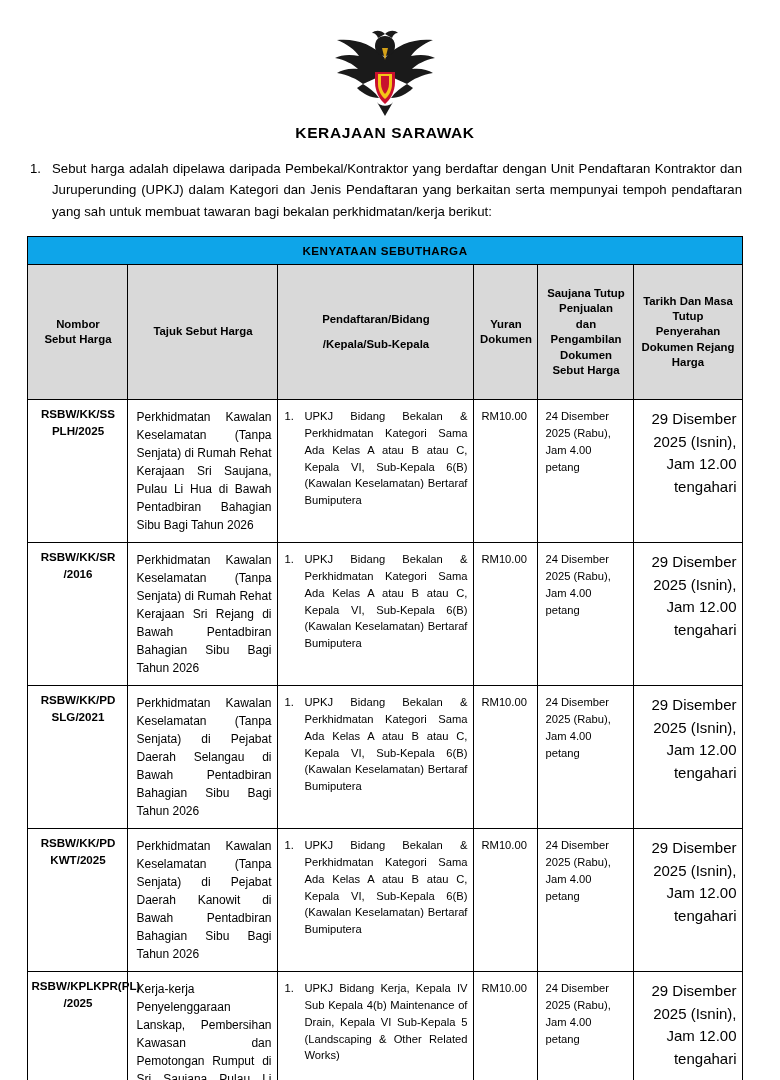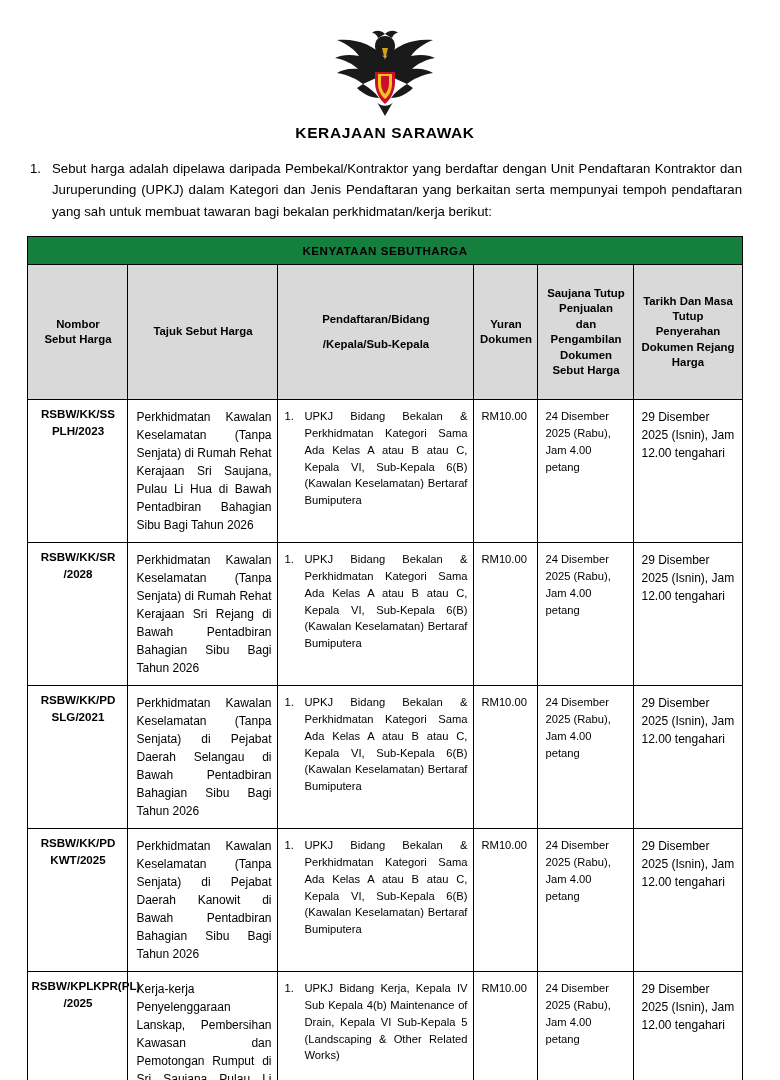--- a/index.html
+++ b/index.html
@@ -70,21 +70,21 @@
     border-collapse: collapse;
     width: 714px;
     margin: 0 auto;
     table-layout: fixed;
   }
   table.quote th, table.quote td {
     border: 1px solid #000000;
     vertical-align: top;
   }
   .banner {
-    background: #15803d;
+    background: #0ea5e9;
     text-align: center;
     font-weight: bold;
     font-size: 11.6px;
     letter-spacing: 0.5px;
     padding: 7px 4px;
   }
   thead th.hdr {
     background: #d9d9d9;
     text-align: center;
     font-weight: bold;
@@ -130,23 +130,24 @@
     font-size: 11.2px;
     padding: 8px 4px 8px 7px;
     line-height: 1.5;
   }
   td.c-close {
     font-size: 11.2px;
     padding: 8px 5px 8px 7px;
     line-height: 1.5;
   }
   td.c-submit {
-    font-size: 12px;
+    font-size: 15px;
     padding: 8px 5px 8px 7px;
     line-height: 1.5;
+    text-align: right;
   }
 
   .page-number {
     position: absolute;
     right: 40px;
     bottom: 22px;
     font-size: 12px;
   }
 </style>
 </head>
@@ -227,34 +228,34 @@
           <div>Tarikh Dan Masa</div>
           <div>Tutup</div>
           <div>Penyerahan</div>
           <div>Dokumen Rejang</div>
           <div>Harga</div>
         </th>
       </tr>
     </thead>
     <tbody>
       <tr>
-        <td class="c-no">RSBW/KK/SS PLH/2023</td>
+        <td class="c-no">RSBW/KK/SS PLH/2025</td>
         <td class="c-title">Perkhidmatan Kawalan Keselamatan (Tanpa Senjata) di Rumah Rehat Kerajaan Sri Saujana, Pulau Li Hua di Bawah Pentadbiran Bahagian Sibu Bagi Tahun 2026</td>
         <td class="c-cat">
           <div class="cat-row">
             <span class="cat-num">1.</span>
             <span class="cat-text">UPKJ Bidang Bekalan &amp; Perkhidmatan Kategori Sama Ada Kelas A atau B atau C, Kepala VI, Sub-Kepala 6(B) (Kawalan Keselamatan) Bertaraf Bumiputera</span>
           </div>
         </td>
         <td class="c-fee">RM10.00</td>
         <td class="c-close">24 Disember 2025 (Rabu), Jam 4.00 petang</td>
         <td class="c-submit">29 Disember 2025 (Isnin), Jam 12.00 tengahari</td>
       </tr>
       <tr>
-        <td class="c-no">RSBW/KK/SR /2028</td>
+        <td class="c-no">RSBW/KK/SR /2016</td>
         <td class="c-title">Perkhidmatan Kawalan Keselamatan (Tanpa Senjata) di Rumah Rehat Kerajaan Sri Rejang di Bawah Pentadbiran Bahagian Sibu Bagi Tahun 2026</td>
         <td class="c-cat">
           <div class="cat-row">
             <span class="cat-num">1.</span>
             <span class="cat-text">UPKJ Bidang Bekalan &amp; Perkhidmatan Kategori Sama Ada Kelas A atau B atau C, Kepala VI, Sub-Kepala 6(B) (Kawalan Keselamatan) Bertaraf Bumiputera</span>
           </div>
         </td>
         <td class="c-fee">RM10.00</td>
         <td class="c-close">24 Disember 2025 (Rabu), Jam 4.00 petang</td>
         <td class="c-submit">29 Disember 2025 (Isnin), Jam 12.00 tengahari</td>

